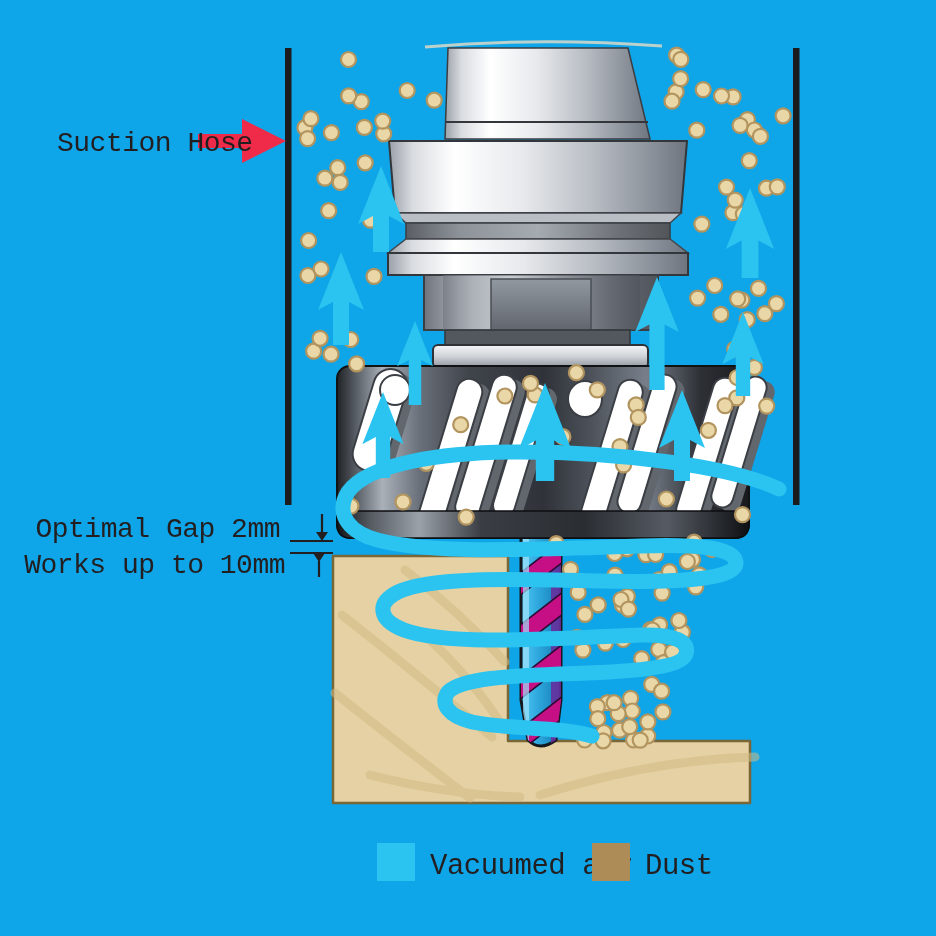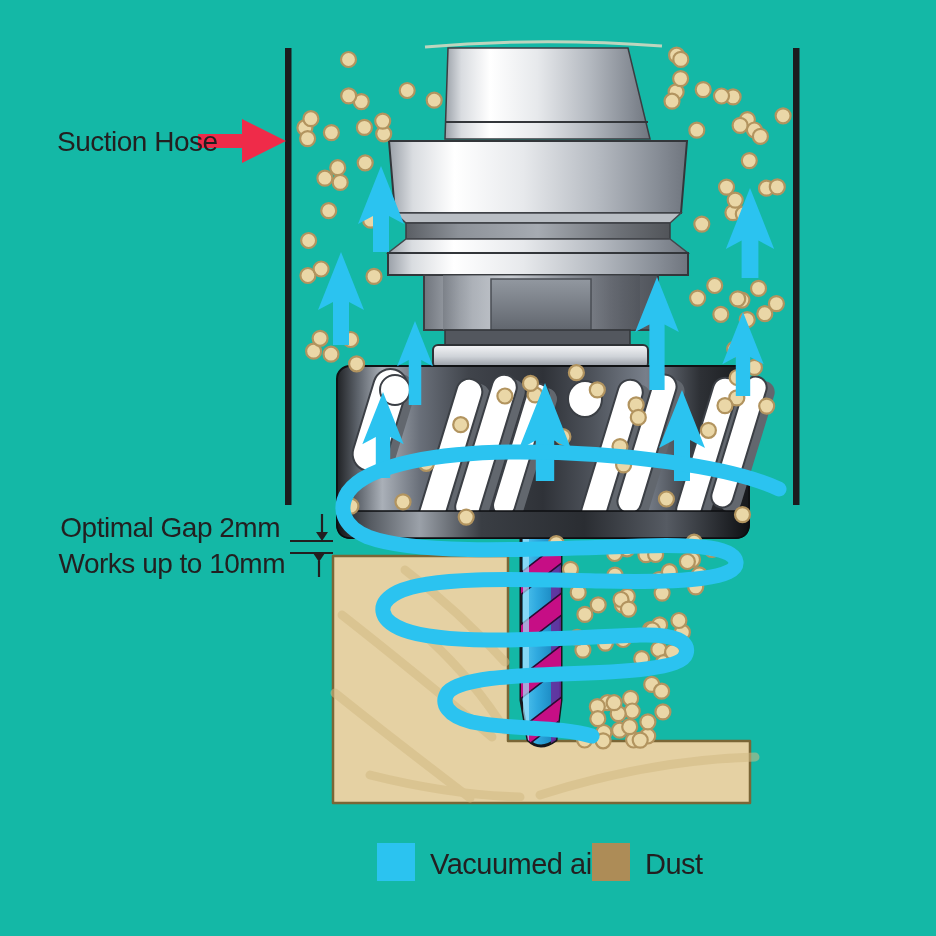--- a/index.html
+++ b/index.html
@@ -1,17 +1,17 @@
 <!DOCTYPE html>
 <html><head>
 <meta charset="utf-8">
 <style>
   html,body{margin:0;padding:0;background:#ffffff;}
-  .stage{position:relative;width:936px;height:936px;background:#14b8a6;overflow:hidden;
-         font-family:Liberation Sans, sans-serif;}
+  .stage{position:relative;width:936px;height:936px;background:#0ea5e9;overflow:hidden;
+         font-family:Liberation Mono, monospace;}
   svg{position:absolute;left:0;top:0;}
   text{fill:var(--text,#231F20);}
   .lbl{font-size:28px;font-weight:400;letter-spacing:-0.5px;}
   .leg{font-size:29px;font-weight:400;letter-spacing:-0.5px;}
 </style>
 </head>
 <body>
 
 <div class="stage" style="--cyan: #2BC3F0; --dustSwatch: #AD8C57; --red: #EF2B49; --wood: #E5D1A3; --text: #231F20;">
 <svg width="936" height="936" viewBox="0 0 936 936">

